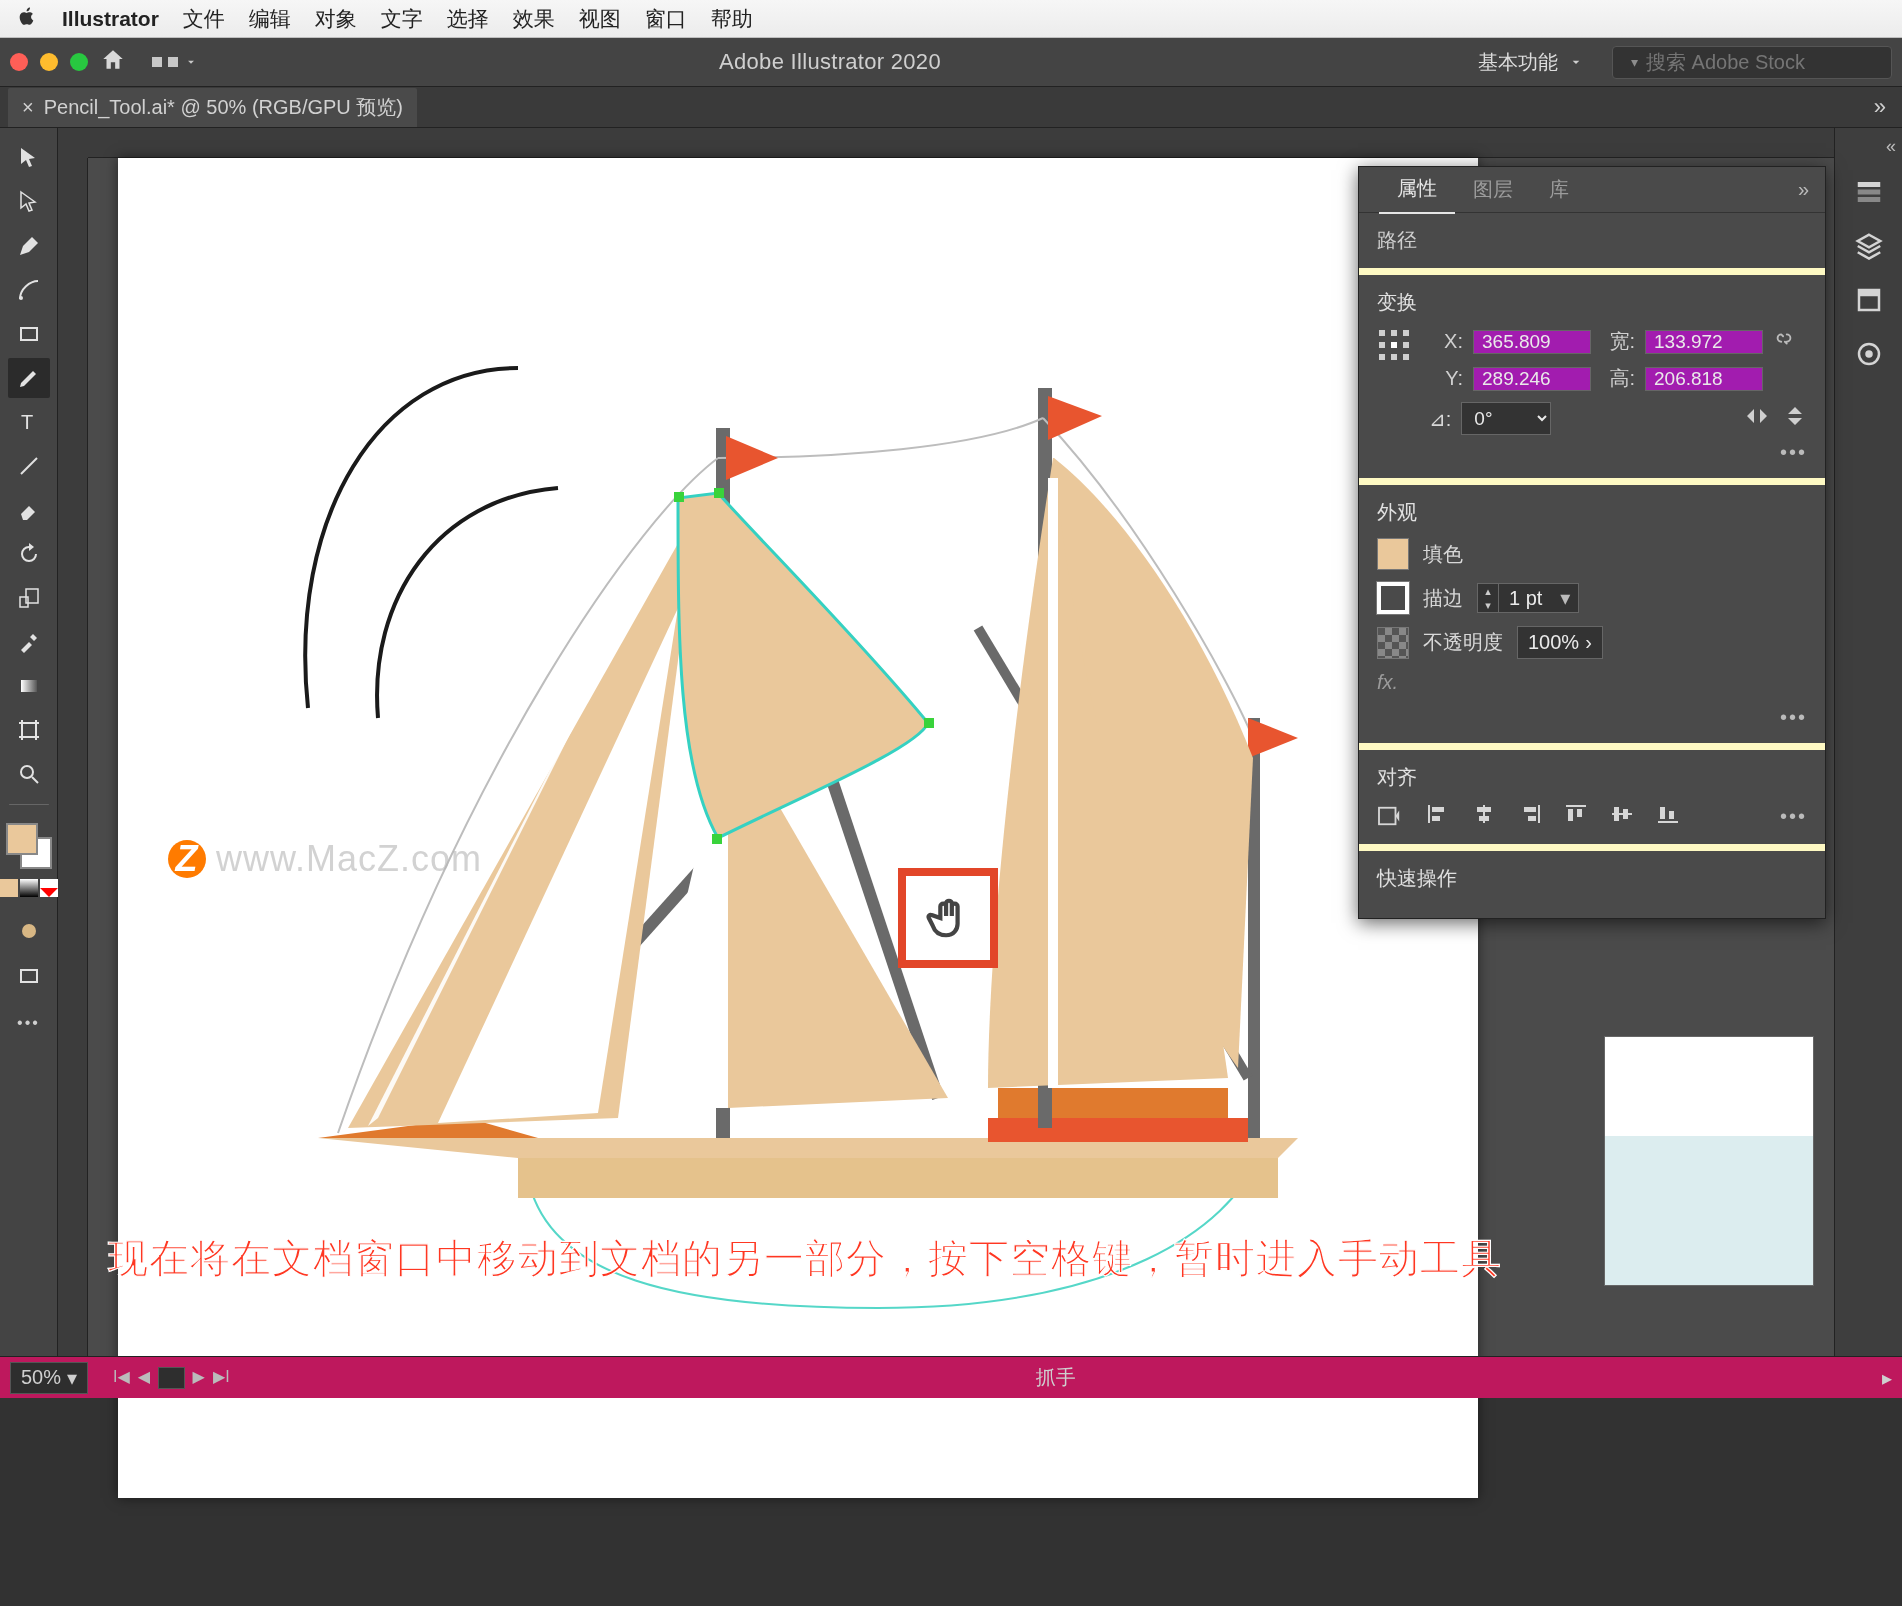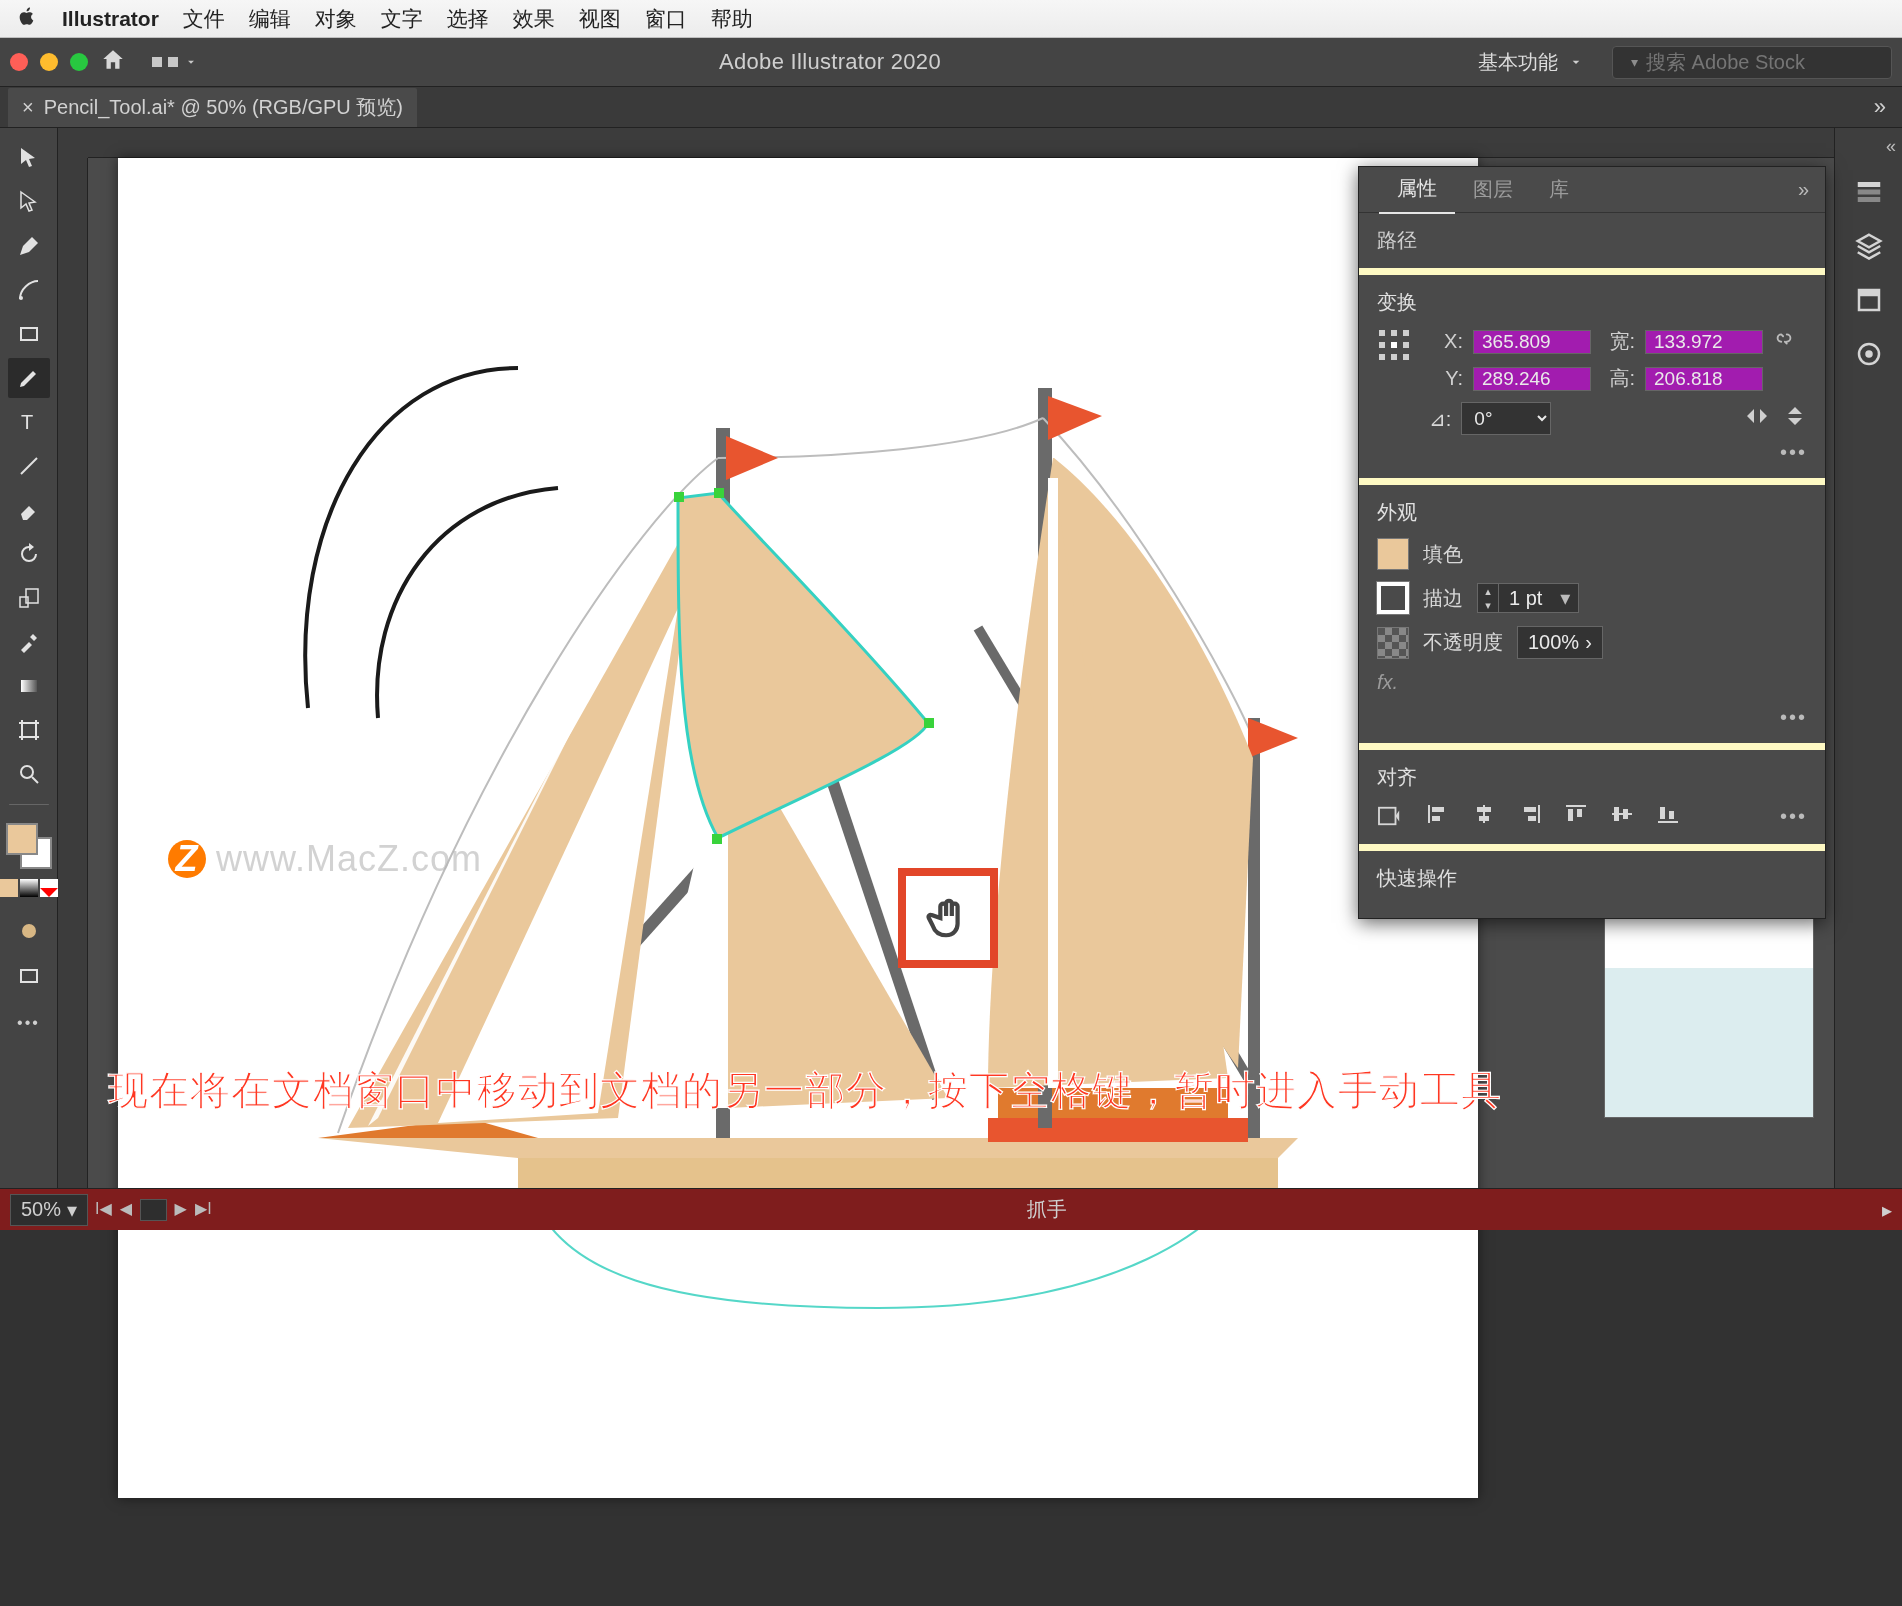--- a/index.html
+++ b/index.html
@@ -5,21 +5,21 @@
   * { margin: 0; padding: 0; box-sizing: border-box; font-family: -apple-system, "Helvetica Neue", Arial, sans-serif; }
   body { background: #323232; width: 1902px; height: 1606px; overflow: hidden; }
 
   
   .mac-menubar { height: 38px; background: linear-gradient(#f6f6f6,#ececec); display: flex; align-items: center; padding: 0 16px; gap: 24px; font-size: 21px; color: #222; border-bottom: 1px solid #bfbfbf; }
   .mac-menubar .apple svg { width: 22px; height: 22px; fill: #333; }
   .mac-menubar .app-name { font-weight: 700; }
   .mac-menubar .menu-item { cursor: default; }
 
   
-  .window { position: relative; height: 1192px; background: #323232; }
+  .window { position: relative; height: 1360px; background: #323232; }
   .titlebar { height: 48px; background: #444; display: flex; align-items: center; padding: 0 10px; gap: 12px; }
   .traffic { display:flex; gap:12px; }
   .dot { width: 18px; height: 18px; border-radius: 50%; }
   .dot.red { background:#ff5f57; } .dot.yellow { background:#febc2e; } .dot.green { background:#28c840; }
   .home-icon svg { width:26px; height:26px; fill:#d8d8d8; }
   .arrange-icon { display:flex; align-items:center; gap:6px; margin-left:14px; }
   .arrange-icon .sq { width:10px; height:10px; background:#c8c8c8; }
   .arrange-icon svg { width:14px; height:14px; fill:#c8c8c8; }
   .title-center { flex:1; text-align:center; color:#cfcfcf; font-size:22px; letter-spacing:.3px; }
   .workspace { display:flex; align-items:center; gap:10px; color:#dcdcdc; font-size:20px; padding:0 16px; }
@@ -90,21 +90,21 @@
   .stroke-stepper .btns div{width:20px;height:14px;display:flex;align-items:center;justify-content:center;color:#ccc;font-size:11px;}
   .stroke-stepper .val{padding:2px 10px;color:#eaeaea;}
   .stroke-stepper .dd{padding:0 8px;color:#bbb;}
   .opacity-val{background:#333;border:1px solid #666;padding:4px 10px;color:#eaeaea;display:flex;align-items:center;gap:6px;}
   .fx{color:#9b9b9b;font-style:italic;}
   .align-row{display:flex;gap:20px;align-items:center;}
   .align-row svg{width:26px;height:22px;fill:#d6d6d6;}
   .align-row .to{width:28px;height:24px;}
 
   
-  .statusbar{position:absolute;bottom:0;left:0;right:0;height:42px;background:#7f1d1d;border-top:1px solid #222;display:flex;align-items:center;padding:0 10px;gap:7px;color:#cfcfcf;font-size:20px;}
+  .statusbar{position:absolute;bottom:0;left:0;right:0;height:42px;background:#be185d;border-top:1px solid #222;display:flex;align-items:center;padding:0 10px;gap:25px;color:#cfcfcf;font-size:20px;}
   .statusbar .zoom{display:flex;align-items:center;gap:6px;background:#2e2e2e;border:1px solid #555;padding:3px 10px;}
   .statusbar .nav-btns{display:flex;gap:8px;}
   .statusbar .nav-btns div{color:#bbb;font-size:16px;}
   .statusbar .tool-label{margin:0 auto;}
 
   
   .caption{position:absolute;bottom:70px;left:50px;right:auto;color:#ff3722;font-size:40px;font-weight:400;-webkit-text-stroke:1.2px #fff;letter-spacing:1px;}
 
   
   .nav-thumb{position:absolute;right:20px;bottom:70px;width:210px;height:250px;background:#eaf3f4;border:1px solid #666;}

